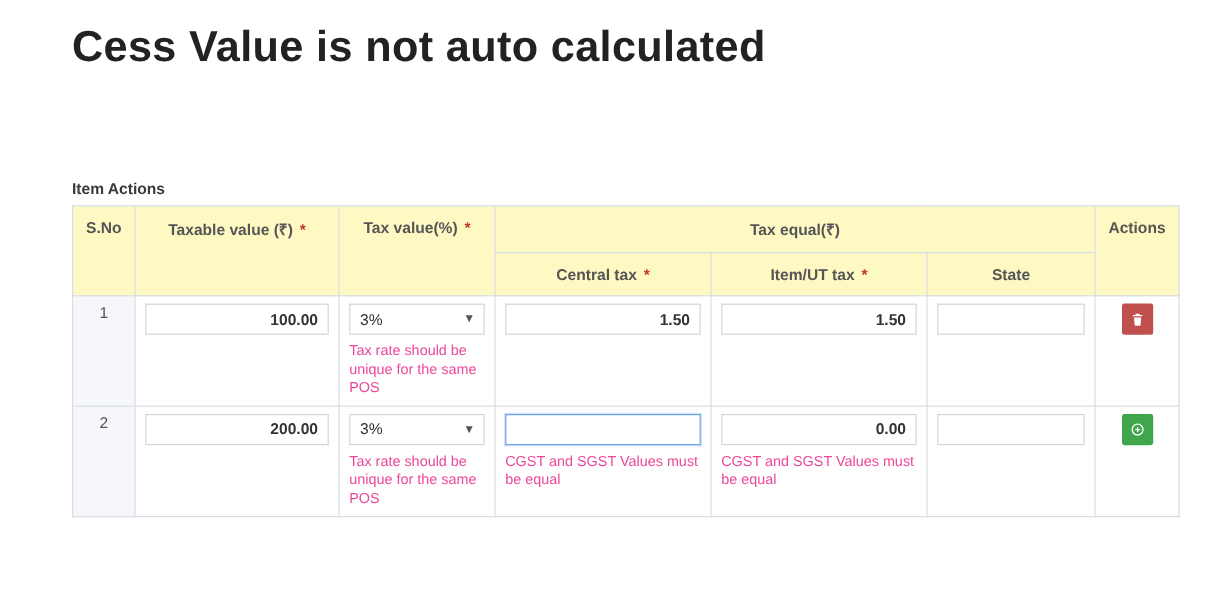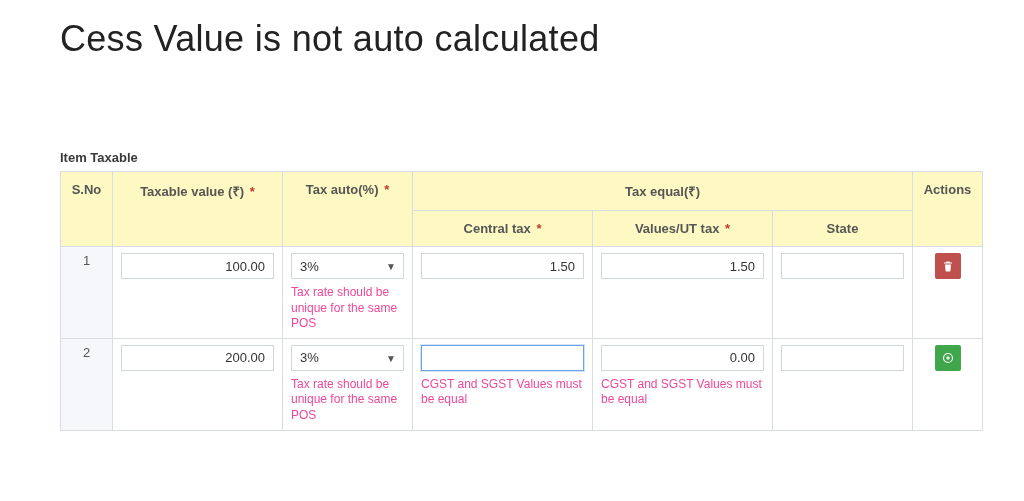--- a/index.html
+++ b/index.html
@@ -8,21 +8,21 @@
       background: #ffffff;
       color: #333;
       font-size: 13px;
       width: 1024px;
     }
     .page {
       padding: 18px 60px 20px 60px;
     }
     h1.page-title {
       font-size: 36px;
-      font-weight: 400;
+      font-weight: 700;
       color: #222;
       margin-bottom: 90px;
       letter-spacing: 0.3px;
     }
     .section-label {
       font-weight: 700;
       color: #3a3a3a;
       margin-bottom: 6px;
       font-size: 13px;
     }
@@ -61,20 +61,21 @@
 
     input.num-input {
       width: 100%;
       height: 26px;
       padding: 3px 8px;
       border: 1px solid #cfd6dd;
       font-size: 13px;
       text-align: right;
       color: #333;
       background: #fff;
+      font-weight: bold;
     }
     input.num-input.focused {
       border: 1px solid #6aa3e6;
       outline: none;
       box-shadow: 0 0 0 1px rgba(106,163,230,0.3);
     }
     .select-wrap {
       position: relative;
       width: 100%;
     }
@@ -134,53 +135,53 @@
     .action-btn.add { background: #3fa64b; }
     .action-btn svg { width: 12px; height: 12px; display: block; }
     th.sub { font-weight: 600; }
   </style>
 </head>
 <body>
 
 <div class="page">
   <h1 class="page-title">Cess Value is not auto calculated</h1>
 
-  <div class="section-label">Item Taxable</div>
+  <div class="section-label">Item Actions</div>
 
   <table class="items">
     <colgroup>
       <col class="c-sno">
         <col class="c-taxable">
         <col class="c-rate">
       <col class="c-ctax">
         <col class="c-stax">
         <col class="c-cess">
       <col class="c-actions">
     </colgroup>
     <thead>
       <tr>
         <th rowspan="2">S.No</th>
         <th rowspan="2">
           <span>Taxable value (₹)</span>
           <span class="req-star">*</span>
         </th>
         <th rowspan="2">
-          <span>Tax auto(%)</span>
+          <span>Tax value(%)</span>
           <span class="req-star">*</span>
         </th>
         <th colspan="3">Tax equal(₹)</th>
         <th rowspan="2" class="actions-col">Actions</th>
       </tr>
       <tr>
         <th class="sub">
           <span>Central tax</span>
           <span class="req-star">*</span>
         </th>
         <th class="sub">
-          <span>Values/UT tax</span>
+          <span>Item/UT tax</span>
           <span class="req-star">*</span>
         </th>
         <th class="sub">State</th>
       </tr>
     </thead>
     <tbody id="item-rows">
         <tr>
           <td class="sno-cell">1</td>
           <td class="body-cell"><input class="num-input" value="100.00" style=""></td>
           <td class="body-cell">

